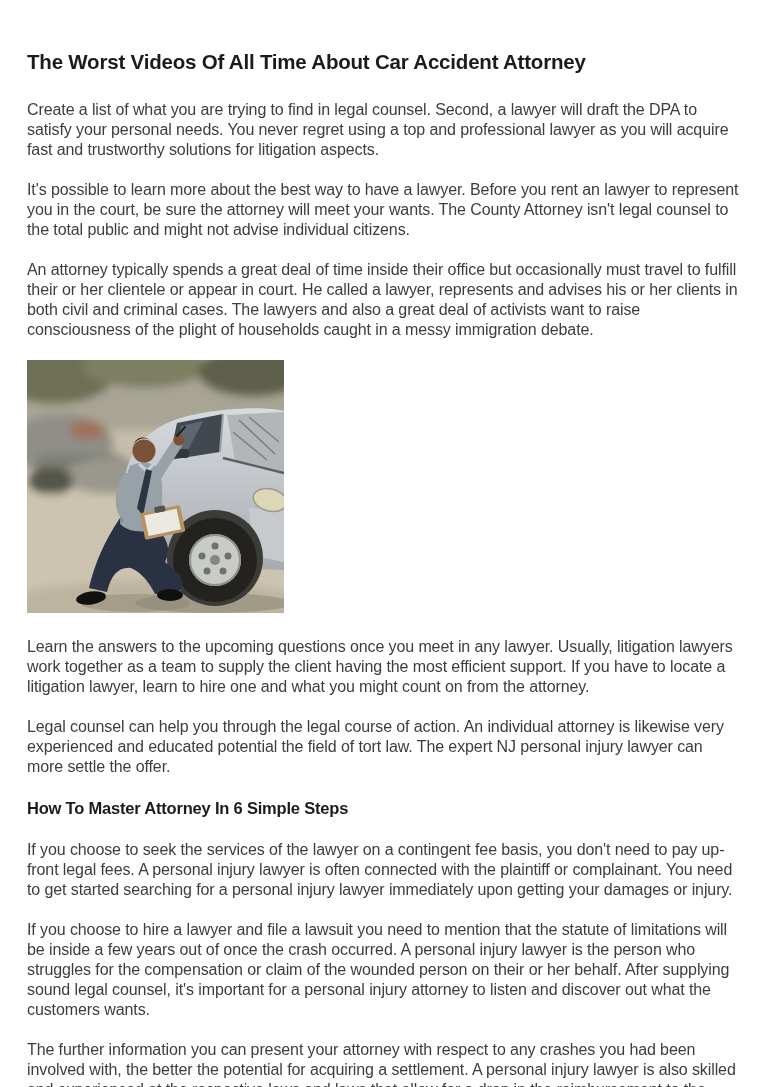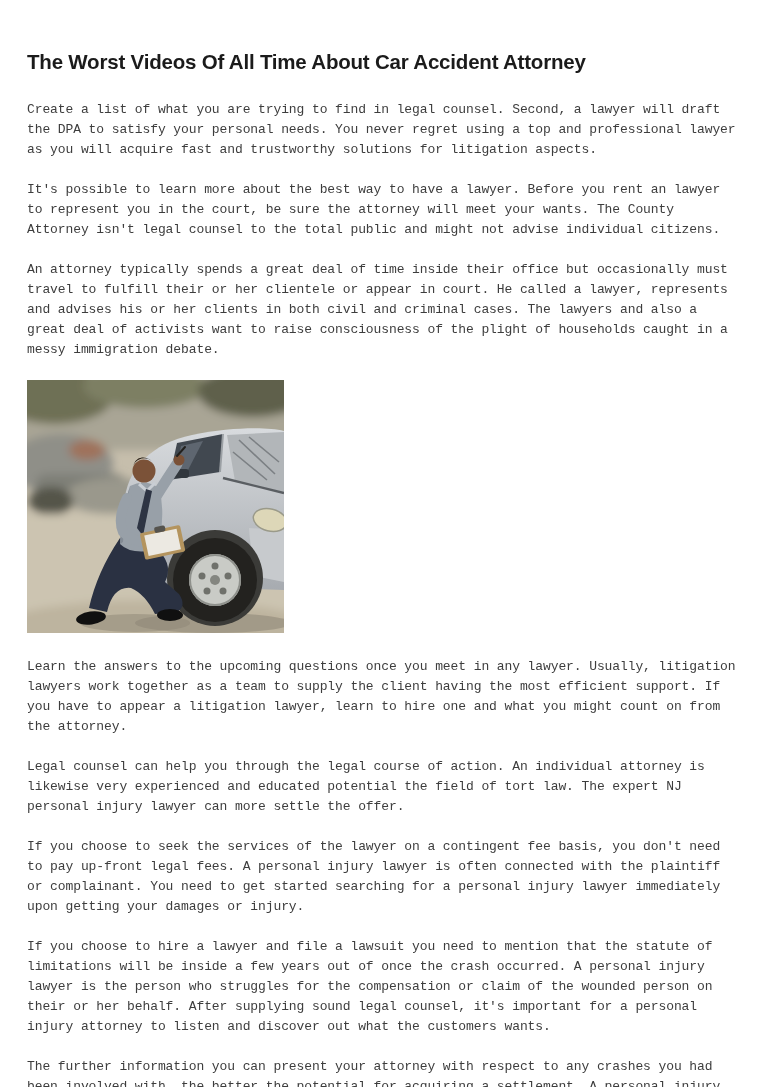--- a/index.html
+++ b/index.html
@@ -18,27 +18,26 @@
   }
   h1.title {
     font-size: 20.5px;
     line-height: 24px;
     font-weight: 700;
     color: #1b1b1b;
     letter-spacing: -0.2px;
     margin: 0 0 26px 0;
   }
   p.para {
-    font-size: 13px;
+    font-size: 16px;
     line-height: 20px;
     color: #3d3d3d;
     letter-spacing: -0.1px;
     margin: 0 0 20px 0;
     max-width: 714px;
-    font-family: Liberation Mono, monospace;
   }
   figure.photo {
     margin: 0 0 24px 0;
     padding: 0;
     width: 257px; height: 253px;
     display: block;
   }
   figure.photo svg { display: block; }
   h2.subtitle {
     font-size: 16.5px;
@@ -133,21 +132,22 @@
         <circle cx="120" cy="162" r="5" fill="#7b5238"></circle>
         <g transform="rotate(-12 135 162)">
           <rect x="115" y="149" width="41" height="27" rx="2" fill="#b4945e"></rect>
           <rect x="119" y="152" width="33" height="21" fill="#ece9e2"></rect>
           <rect x="130" y="146" width="11" height="6" rx="2" fill="#55534e"></rect>
         </g>
       </g>
     </svg>
   </figure>
 
-  <p class="para">Learn the answers to the upcoming questions once you meet in any lawyer. Usually, litigation lawyers work together as a team to supply the client having the most efficient support. If you have to appear a litigation lawyer, learn to hire one and what you might count on from the attorney.</p>
+  <p class="para">Learn the answers to the upcoming questions once you meet in any lawyer. Usually, litigation lawyers work together as a team to supply the client having the most efficient support. If you have to locate a litigation lawyer, learn to hire one and what you might count on from the attorney.</p>
   <p class="para">Legal counsel can help you through the legal course of action. An individual attorney is likewise very experienced and educated potential the field of tort law. The expert NJ personal injury lawyer can more settle the offer.</p>
 
+  <h2 class="subtitle">How To Master Attorney In 6 Simple Steps</h2>
 
   <p class="para">If you choose to seek the services of the lawyer on a contingent fee basis, you don't need to pay up-front legal fees. A personal injury lawyer is often connected with the plaintiff or complainant. You need to get started searching for a personal injury lawyer immediately upon getting your damages or injury.</p>
   <p class="para">If you choose to hire a lawyer and file a lawsuit you need to mention that the statute of limitations will be inside a few years out of once the crash occurred. A personal injury lawyer is the person who struggles for the compensation or claim of the wounded person on their or her behalf. After supplying sound legal counsel, it's important for a personal injury attorney to listen and discover out what the customers wants.</p>
   <p class="para">The further information you can present your attorney with respect to any crashes you had been involved with, the better the potential for acquiring a settlement. A personal injury lawyer is also skilled and experienced at the respective laws and laws that allow for a drop in the reimbursement to the medical insurance carriers. So when</p>
 
 </div>
 
 </body></html>

